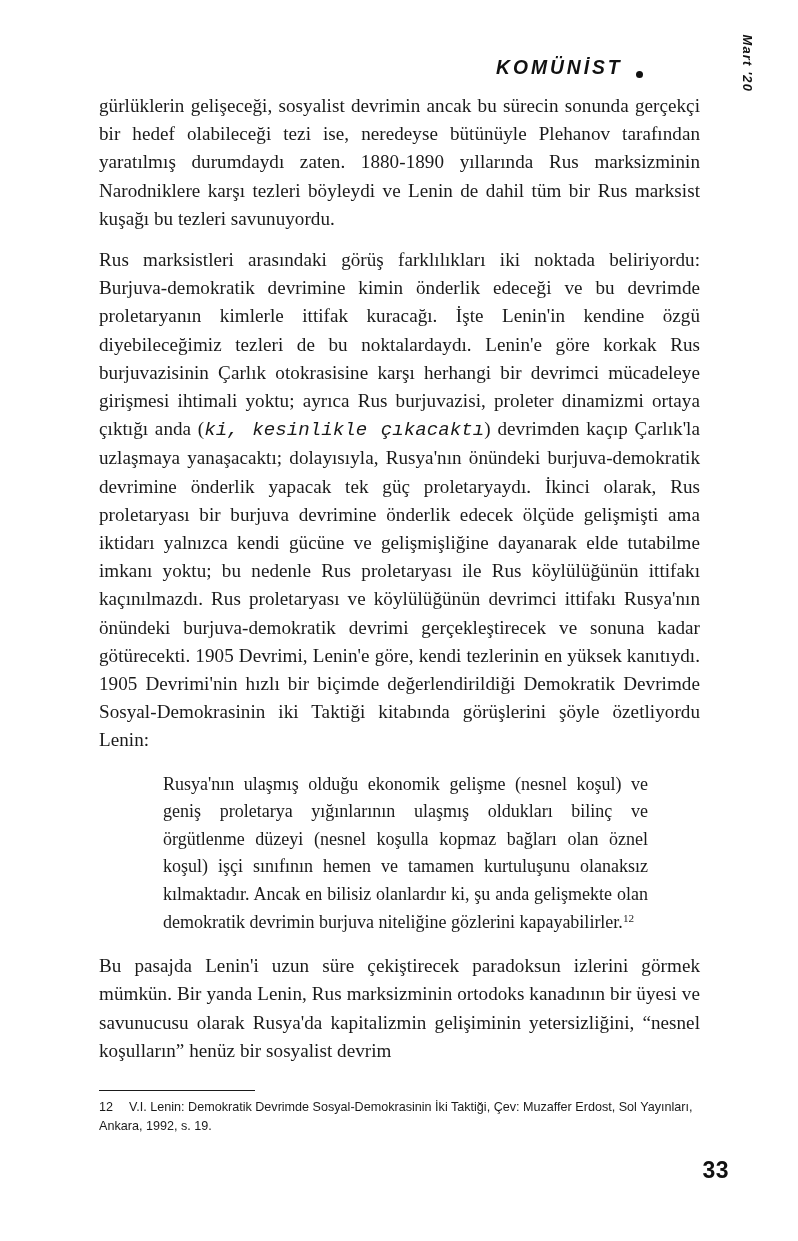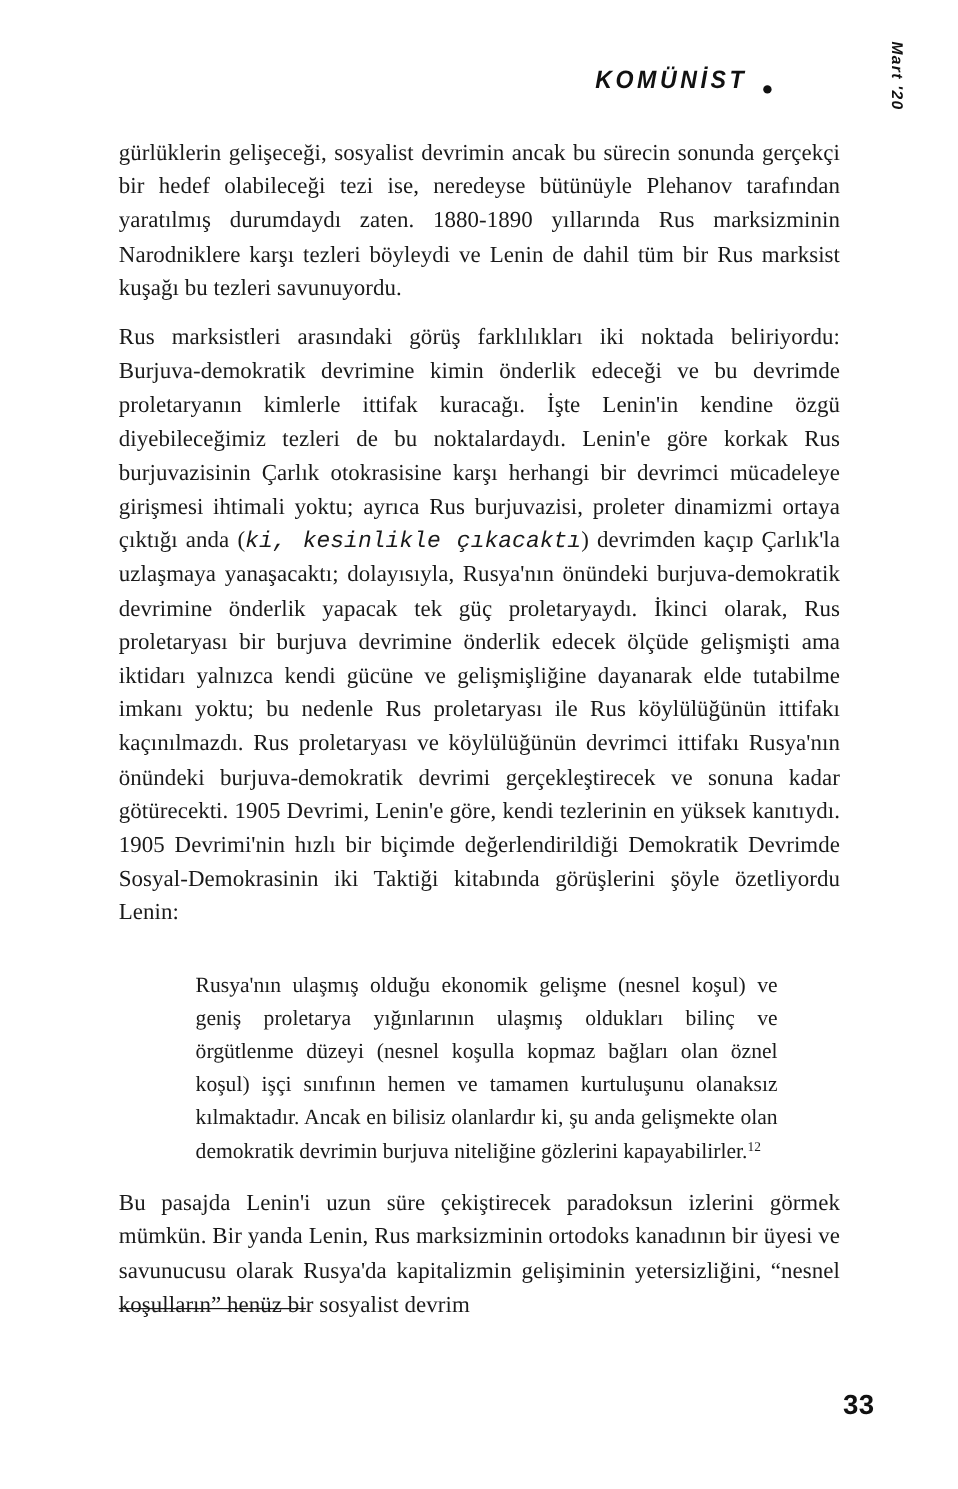--- a/index.html
+++ b/index.html
@@ -62,41 +62,41 @@
     color: #111111;
     white-space: nowrap;
     transform: rotate(90deg);
     transform-origin: right top;
   }
 
   
   .column {
     position: absolute;
     left: 99px;
-    top: 114px;
+    top: 92px;
     width: 601px;
   }
   p.body-par {
     margin: 0;
     font-size: 19.1px;
     line-height: 28.2px;
     text-align: justify;
     text-justify: inter-word;
     hyphens: manual;
     -webkit-hyphens: manual;
     letter-spacing: 0.05px;
   }
   p.body-par + p.body-par {
     margin-top: 13px;
   }
   p.body-par.after-quote {
     margin-top: 16px;
   }
   .quote {
-    margin: 32px 0 0 0;
+    margin: 16px 0 0 0;
     padding: 0 52px 0 64px;
     font-size: 18px;
     line-height: 27.6px;
     text-align: justify;
     text-justify: inter-word;
   }
   .quote p {
     margin: 0;
   }
   i, .ital {
@@ -166,17 +166,18 @@
     <blockquote class="quote">
       <p><span>Rusya'nın ulaşmış olduğu ekonomik gelişme (nesnel koşul) ve geniş proletarya yığınlarının ulaşmış oldukları bilinç ve örgütlenme düzeyi (nesnel koşulla kopmaz bağları olan öznel koşul) işçi sınıfının hemen ve tamamen kurtuluşunu olanaksız kılmaktadır. Ancak en bilisiz olanlardır ki, şu anda gelişmekte olan demokratik devrimin burjuva niteliğine gözlerini kapayabilirler.</span><sup class="fnref">12</sup></p>
     </blockquote>
 
     <p class="body-par after-quote">Bu pasajda Lenin'i uzun süre çekiştirecek paradoksun izlerini görmek mümkün. Bir yanda Lenin, Rus marksizminin ortodoks kanadının bir üyesi ve savunucusu olarak Rusya'da kapitalizmin gelişiminin yetersizliğini, “nesnel koşulların” henüz bir sosyalist devrim</p>
 
   </div>
 
   <div class="footnote-block">
     <div class="footnote-rule"></div>
+    <div class="footnote-text"><span class="footnote-num">12</span><span>V.I. Lenin: Demokratik Devrimde Sosyal-Demokrasinin İki Taktiği, Çev: Muzaffer Erdost, Sol Yayınları, Ankara, 1992, s. 19.</span></div>
   </div>
 
   <div class="folio">33</div>
 
 </div>
 
 </body></html>

